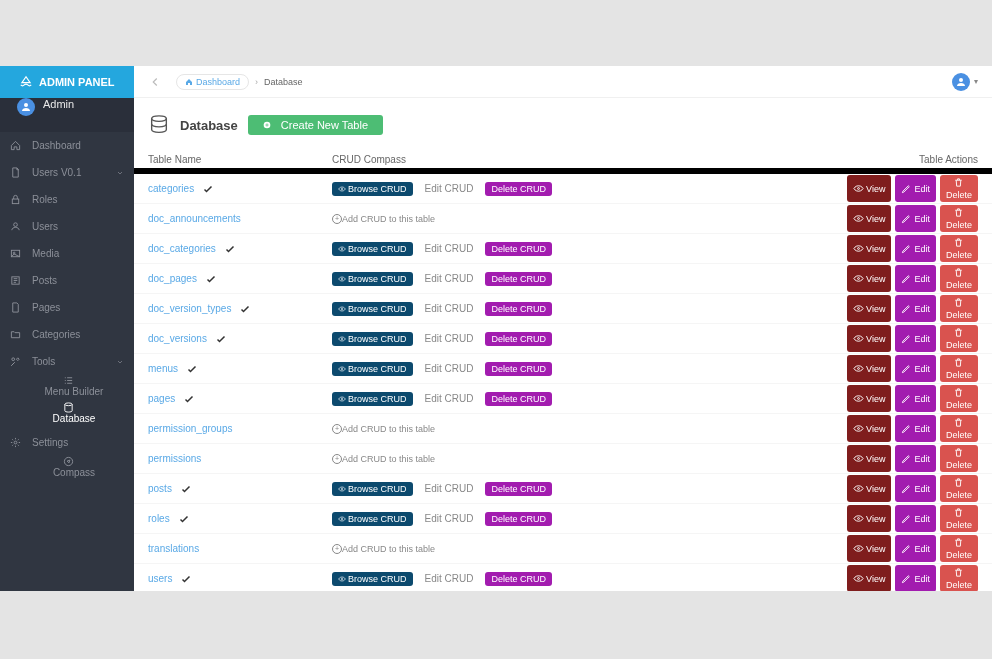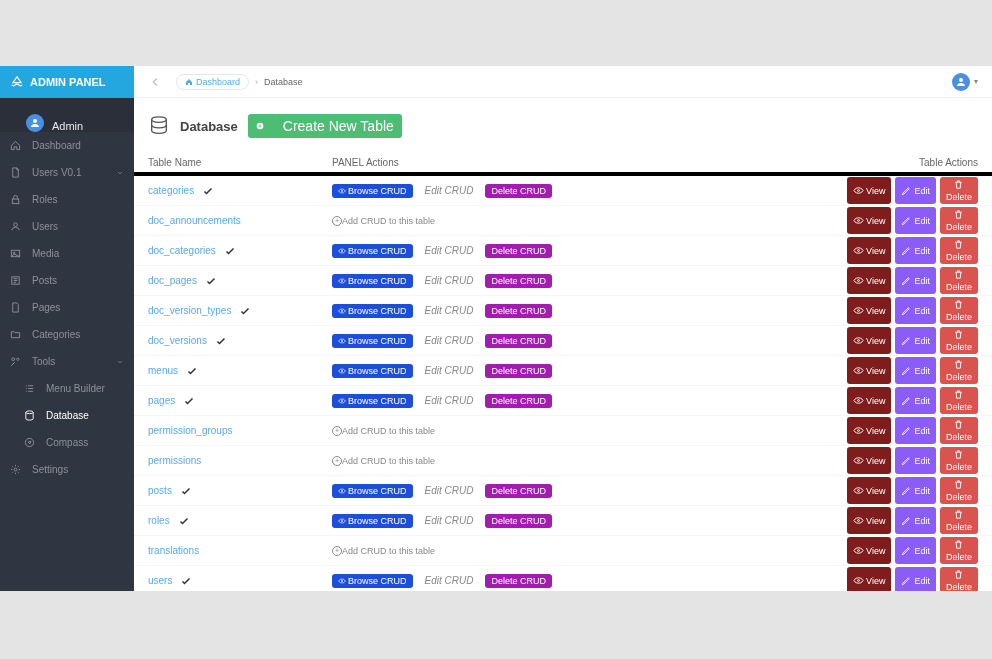--- a/index.html
+++ b/index.html
@@ -1,63 +1,63 @@
 <!DOCTYPE html>
 <html><head>
 <meta charset="utf-8">
 <style>
 * { margin: 0; padding: 0; box-sizing: border-box; }
 body { font-family: Arial, sans-serif; background: #e4e4e4; font-size: 11px; color: #333; }
 .outer { width: 992px; height: 659px; background: #e4e4e4; margin: 0 auto; position: relative; }
 .app { position: absolute; top: 66px; left: 0; width: 992px; height: 525px; display: flex; background: #fff; overflow: hidden; }
 
 .sidebar { width: 134px; background: #303641; color: #8c9099; flex-shrink: 0; display: flex; flex-direction: column; }
-.brand { background: #24a7de; color: #fff; height: 32px; display: flex; align-items: center; padding: 0 10px; font-size: 11px; font-weight: 600; }
+.brand { background: #24a7de; color: #fff; height: 32px; display: flex; align-items: center; padding: 0 19px; font-size: 11px; font-weight: 600; }
 .brand svg { margin-right: 6px; }
-.userblock { background: #2a2f3a; height: 34px; display: flex; align-items: flex-end; padding: 0 26px; color: #e8e8e8; font-size: 11px; }
+.userblock { background: #2a2f3a; height: 34px; display: flex; align-items: flex-start; padding: 0 17px; color: #e8e8e8; font-size: 11px; }
 .userblock .avatar { width: 18px; height: 18px; border-radius: 50%; background: #4a90e2; margin-right: 8px; display:flex; align-items:center; justify-content:center; }
 .userblock .avatar svg { width:12px; height:12px; }
 .sidebar-nav { flex: 1; }
 .nav-item { display: flex; align-items: center; padding: 0 10px; height: 27px; font-size: 10px; color: #8c9099; cursor: pointer; }
 .nav-item .ico { width: 14px; margin-right: 8px; display: flex; align-items: center; }
 .nav-item .caret { margin-left: auto; }
-.nav-item.sub { padding-left: 24px; }
+.nav-item.sub { padding-left: 24px; flex-direction: column; }
 .nav-item.active { color: #fff; }
 
 .main { flex: 1; background: #fff; overflow: auto; }
 .topbar { height: 32px; display: flex; align-items: center; padding: 0 14px; border-bottom: 1px solid #f0f0f0; }
 .back-arrow { color: #bbb; margin-right: 14px; cursor: pointer; }
 .breadcrumb-pill { background: #fff; border: 1px solid #e6e6e6; border-radius: 10px; padding: 2px 8px; font-size: 9px; color: #5aa9e6; display:inline-flex; align-items:center; gap:3px; }
 .breadcrumb-sep { color: #aaa; margin: 0 6px; font-size: 9px; }
 .breadcrumb-cur { font-size: 9px; color: #666; }
 .topbar .spacer { margin-left: auto; }
 .user-avatar { width: 18px; height: 18px; border-radius: 50%; background: #4a90e2; position: relative; display:flex; align-items:center; justify-content:center; }
 .user-caret { margin-left:4px; color:#888; font-size:8px; }
 
 .page-head { padding: 16px 14px 14px; display: flex; align-items: center; gap: 10px; }
 .db-icon { color: #555; }
 .page-title { font-size: 13px; font-weight: 700; color: #444; }
-.create-btn { background: #4dbd74; color: #fff; border-radius: 3px; padding: 4px 8px; font-size: 14px; cursor: pointer; display:inline-flex; align-items:center; gap:19px; }
+.create-btn { background: #4dbd74; color: #fff; border-radius: 3px; padding: 4px 15px; font-size: 11px; cursor: pointer; display:inline-flex; align-items:center; gap:10px; }
 
 .table-head, .table-row { display: flex; align-items: center; padding: 0 14px; font-size: 10px; }
-.table-head { height: 24px; color: #666; font-weight: 400; border-bottom: 4px solid #000000; }
+.table-head { height: 24px; color: #666; font-weight: 400; border-bottom: 6px solid #000000; }
 .table-row { min-height: 30px; border-bottom: 1px solid #f5f5f5; }
 .col-name { width: 184px; flex-shrink: 0; display:flex; align-items:center; }
 .col-crud { flex: 1; display: flex; align-items: center; gap: 6px; }
 .col-actions { width: 130px; flex-shrink: 0; display:flex; justify-content:flex-end; gap:4px; }
 .link { color: #5aa9e6; font-size: 10px; cursor:pointer; }
 .check { margin-left: 8px; color: #333; }
 
 .btn { border-radius: 3px; padding: 2px 6px; font-size: 9px; cursor: pointer; white-space: nowrap; display:inline-flex; align-items:center; gap:2px; }
 .btn-warn { background: #f0ad4e; color: #fff; }
-.btn-warn.soft { background: #1d4ed8; align-items: center; }
-.btn-edit-crud { color: #888; padding: 2px 6px; font-style: italic; }
+.btn-warn.soft { background: #0c4a6e; align-items: center; }
+.btn-edit-crud { color: #888; padding: 2px 6px; }
 .btn-del-crud { background: #a21caf; color: #fff; }
 .btn-view { background: #7f1d1d; color: #fff; }
-.btn-edit { background: #8b5cf6; color: #fff; }
+.btn-edit { background: #a21caf; color: #fff; }
 .btn-del { background: #d9534f; color: #fff; flex-direction: column; }
 .add-crud-text { color: #888; font-size: 9px; display:flex; align-items:center; gap:0; }
 .plus-circle { width:10px; height:10px; border:1px solid #888; border-radius:50%; display:inline-flex; align-items:center; justify-content:center; font-size:7px; line-height:1; }
 
 svg { display: block; }
 </style>
 </head>
 <body>
 
 <div class="outer">
@@ -180,37 +180,37 @@
           </div>
           <div class="nav-item sub active">
             <span class="ico">
               <svg width="11" height="11" viewBox="0 0 24 24" fill="none" stroke="#fff" stroke-width="2">
                 <ellipse cx="12" cy="5" rx="8" ry="3"></ellipse>
                 <path d="M4 5v14c0 1.7 3.6 3 8 3s8-1.3 8-3V5"></path>
               </svg>
             </span>
             <span>Database</span>
           </div>
+          <div class="nav-item">
+            <span class="ico">
+              <svg width="11" height="11" viewBox="0 0 24 24" fill="none" stroke="#8c9099" stroke-width="2">
+                <circle cx="12" cy="12" r="3"></circle>
+                <path d="M12 2v3M12 19v3M2 12h3M19 12h3M5 5l2 2M17 17l2 2M5 19l2-2M17 7l2-2"></path>
+              </svg>
+            </span>
+            <span>Settings</span>
+          </div>
           <div class="nav-item sub">
             <span class="ico">
               <svg width="11" height="11" viewBox="0 0 24 24" fill="none" stroke="#8c9099" stroke-width="2">
                 <circle cx="12" cy="12" r="9"></circle>
                 <path d="M15 9l-2 6-4-4z"></path>
               </svg>
             </span>
             <span>Compass</span>
-          </div>
-          <div class="nav-item">
-            <span class="ico">
-              <svg width="11" height="11" viewBox="0 0 24 24" fill="none" stroke="#8c9099" stroke-width="2">
-                <circle cx="12" cy="12" r="3"></circle>
-                <path d="M12 2v3M12 19v3M2 12h3M19 12h3M5 5l2 2M17 17l2 2M5 19l2-2M17 7l2-2"></path>
-              </svg>
-            </span>
-            <span>Settings</span>
           </div>
         </div>
   </div>
 
   <div class="main">
     <div class="topbar">
       <span class="back-arrow">
         <svg width="14" height="14" viewBox="0 0 24 24" fill="none" stroke="#bbb" stroke-width="2">
               <path d="M15 6l-6 6 6 6"></path>
             </svg>
@@ -246,21 +246,21 @@
         <svg width="8" height="8" viewBox="0 0 24 24" fill="#fff">
               <circle cx="12" cy="12" r="10"></circle>
               <path d="M12 7v10M7 12h10" stroke="#4dbd74" stroke-width="2"></path>
             </svg>
         <span>Create New Table</span>
       </span>
     </div>
 
     <div class="table-head">
       <div class="col-name">Table Name</div>
-      <div class="col-crud">PANEL Actions</div>
+      <div class="col-crud">CRUD Compass</div>
       <div class="col-actions" style="justify-content:flex-end;">Table Actions</div>
     </div>
 
     <div id="table-body">
           <div class="table-row">
             <div class="col-name">
               <span class="link">categories</span>
               <span class="check">
                 <svg width="12" height="12" viewBox="0 0 24 24" fill="none" stroke="#333" stroke-width="3">
                   <path d="M5 13l4 4L19 7"></path>

